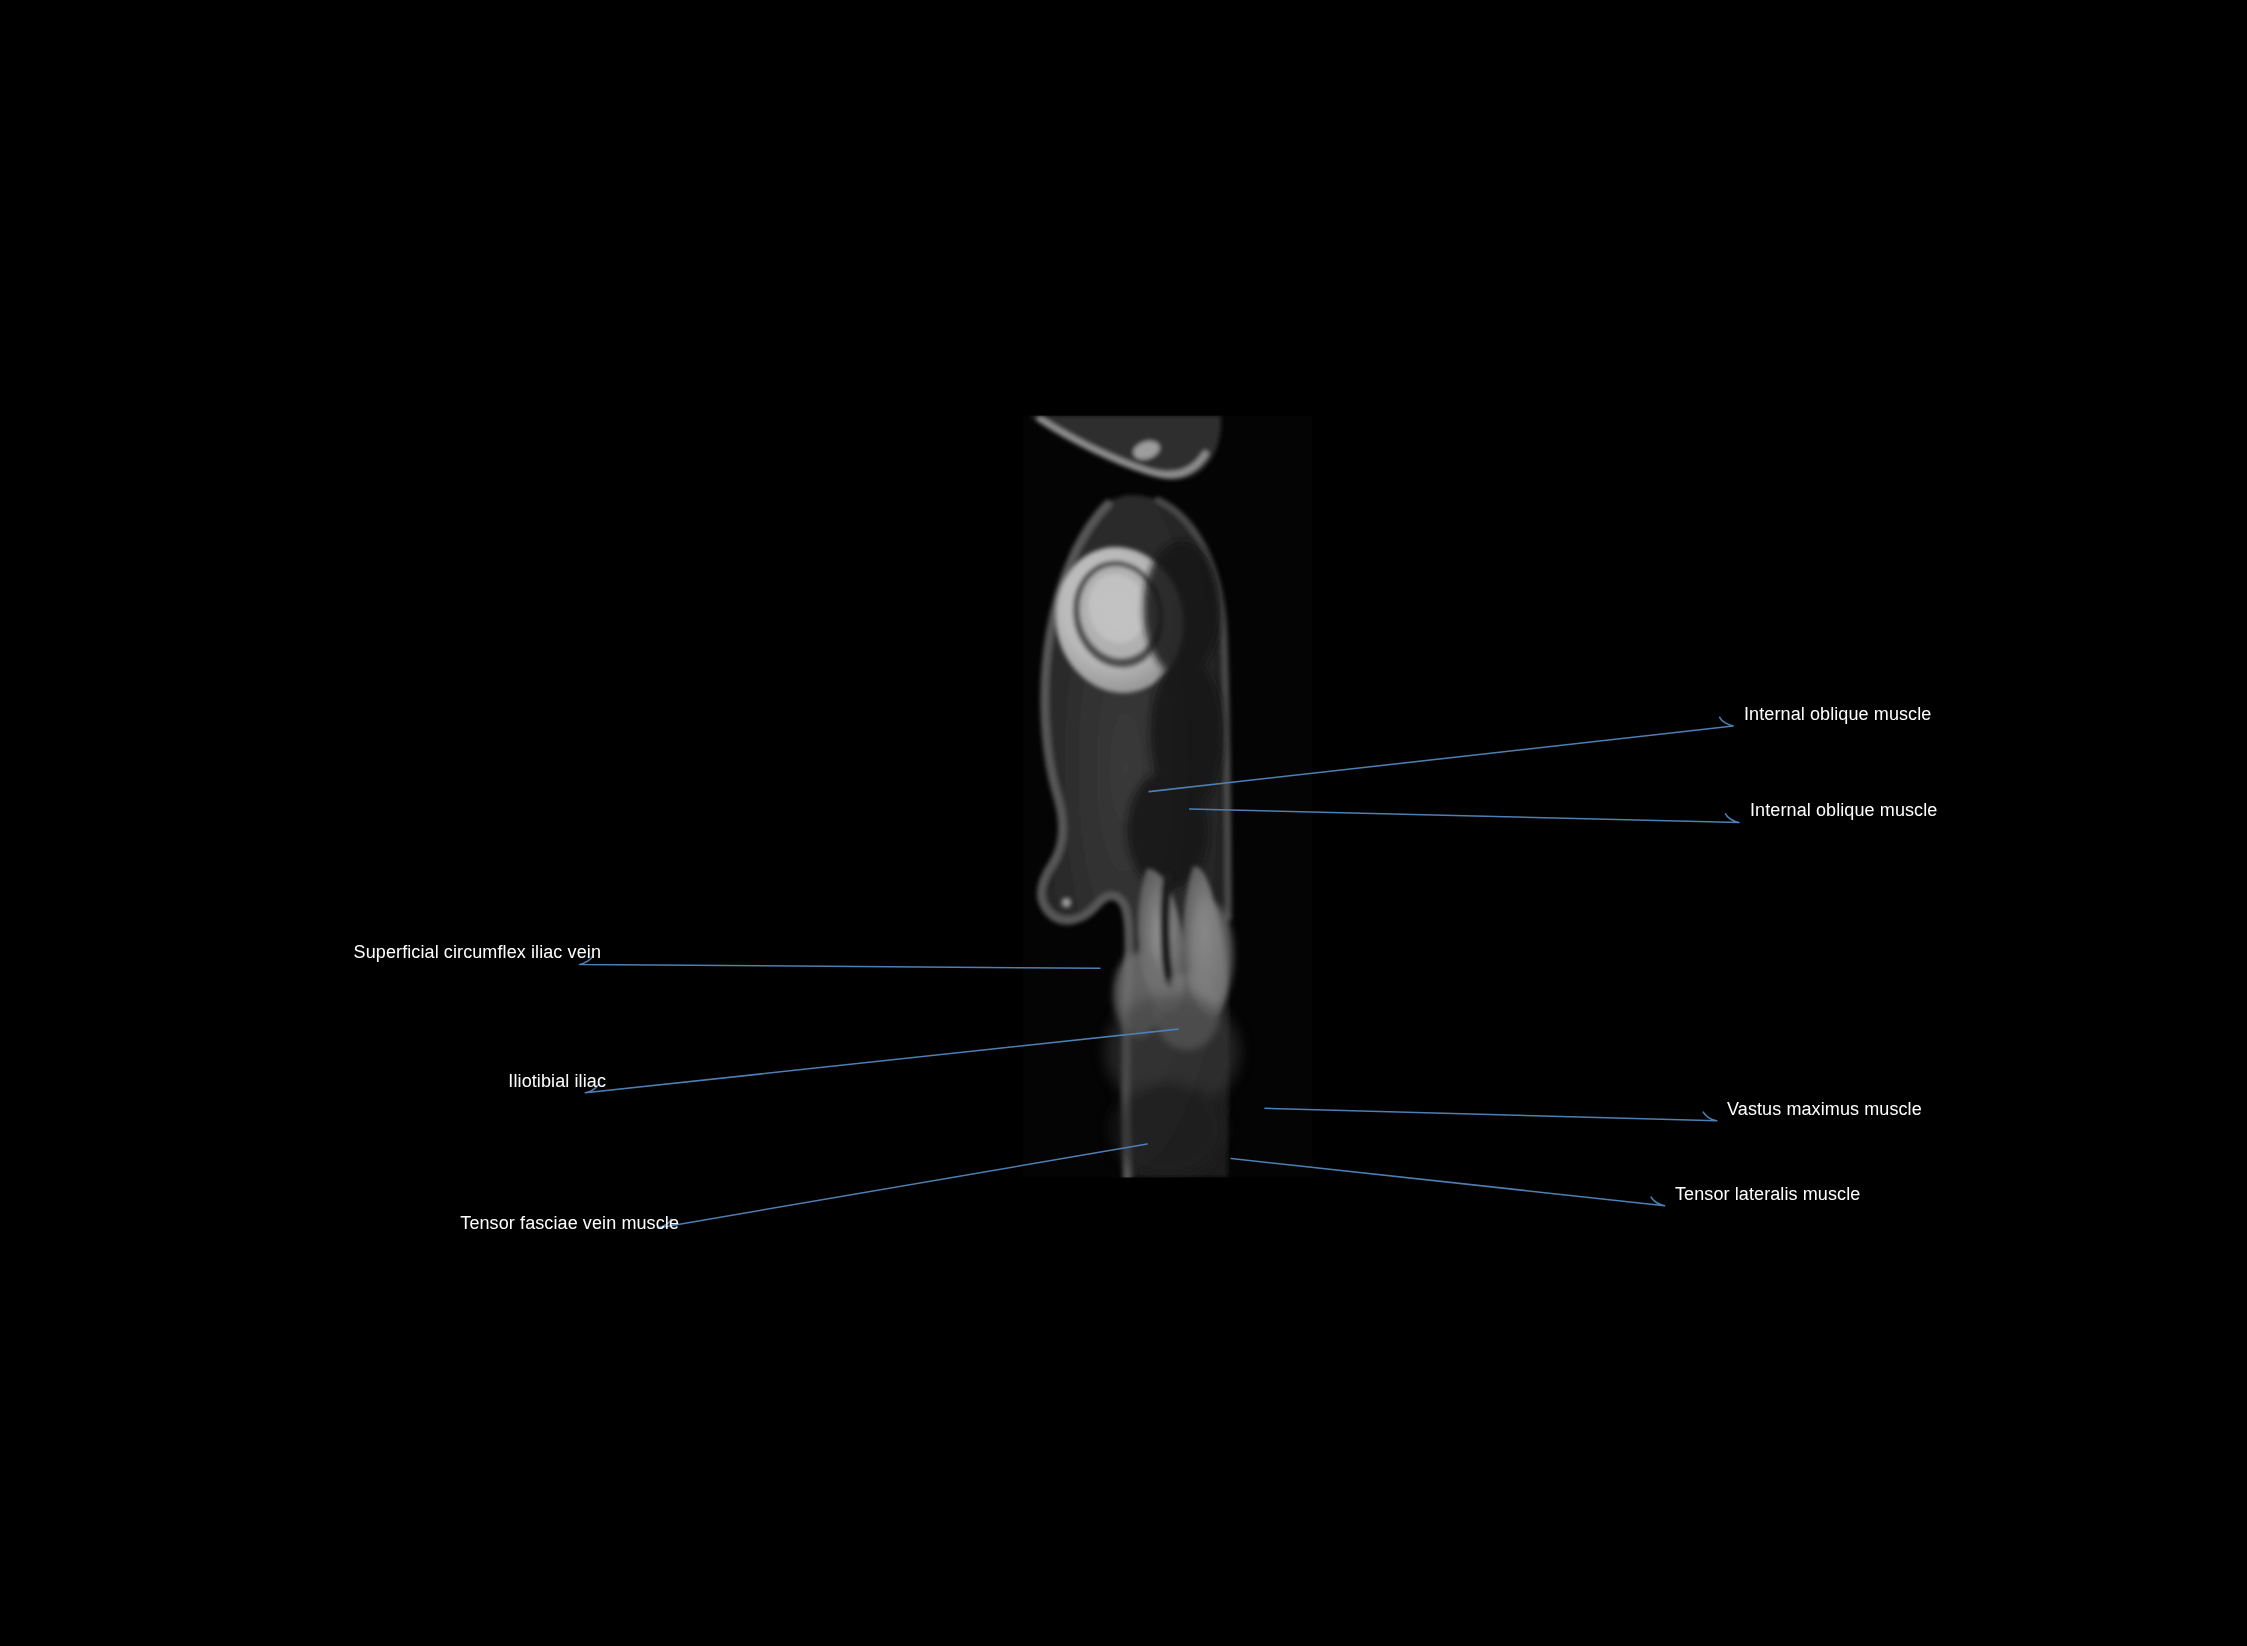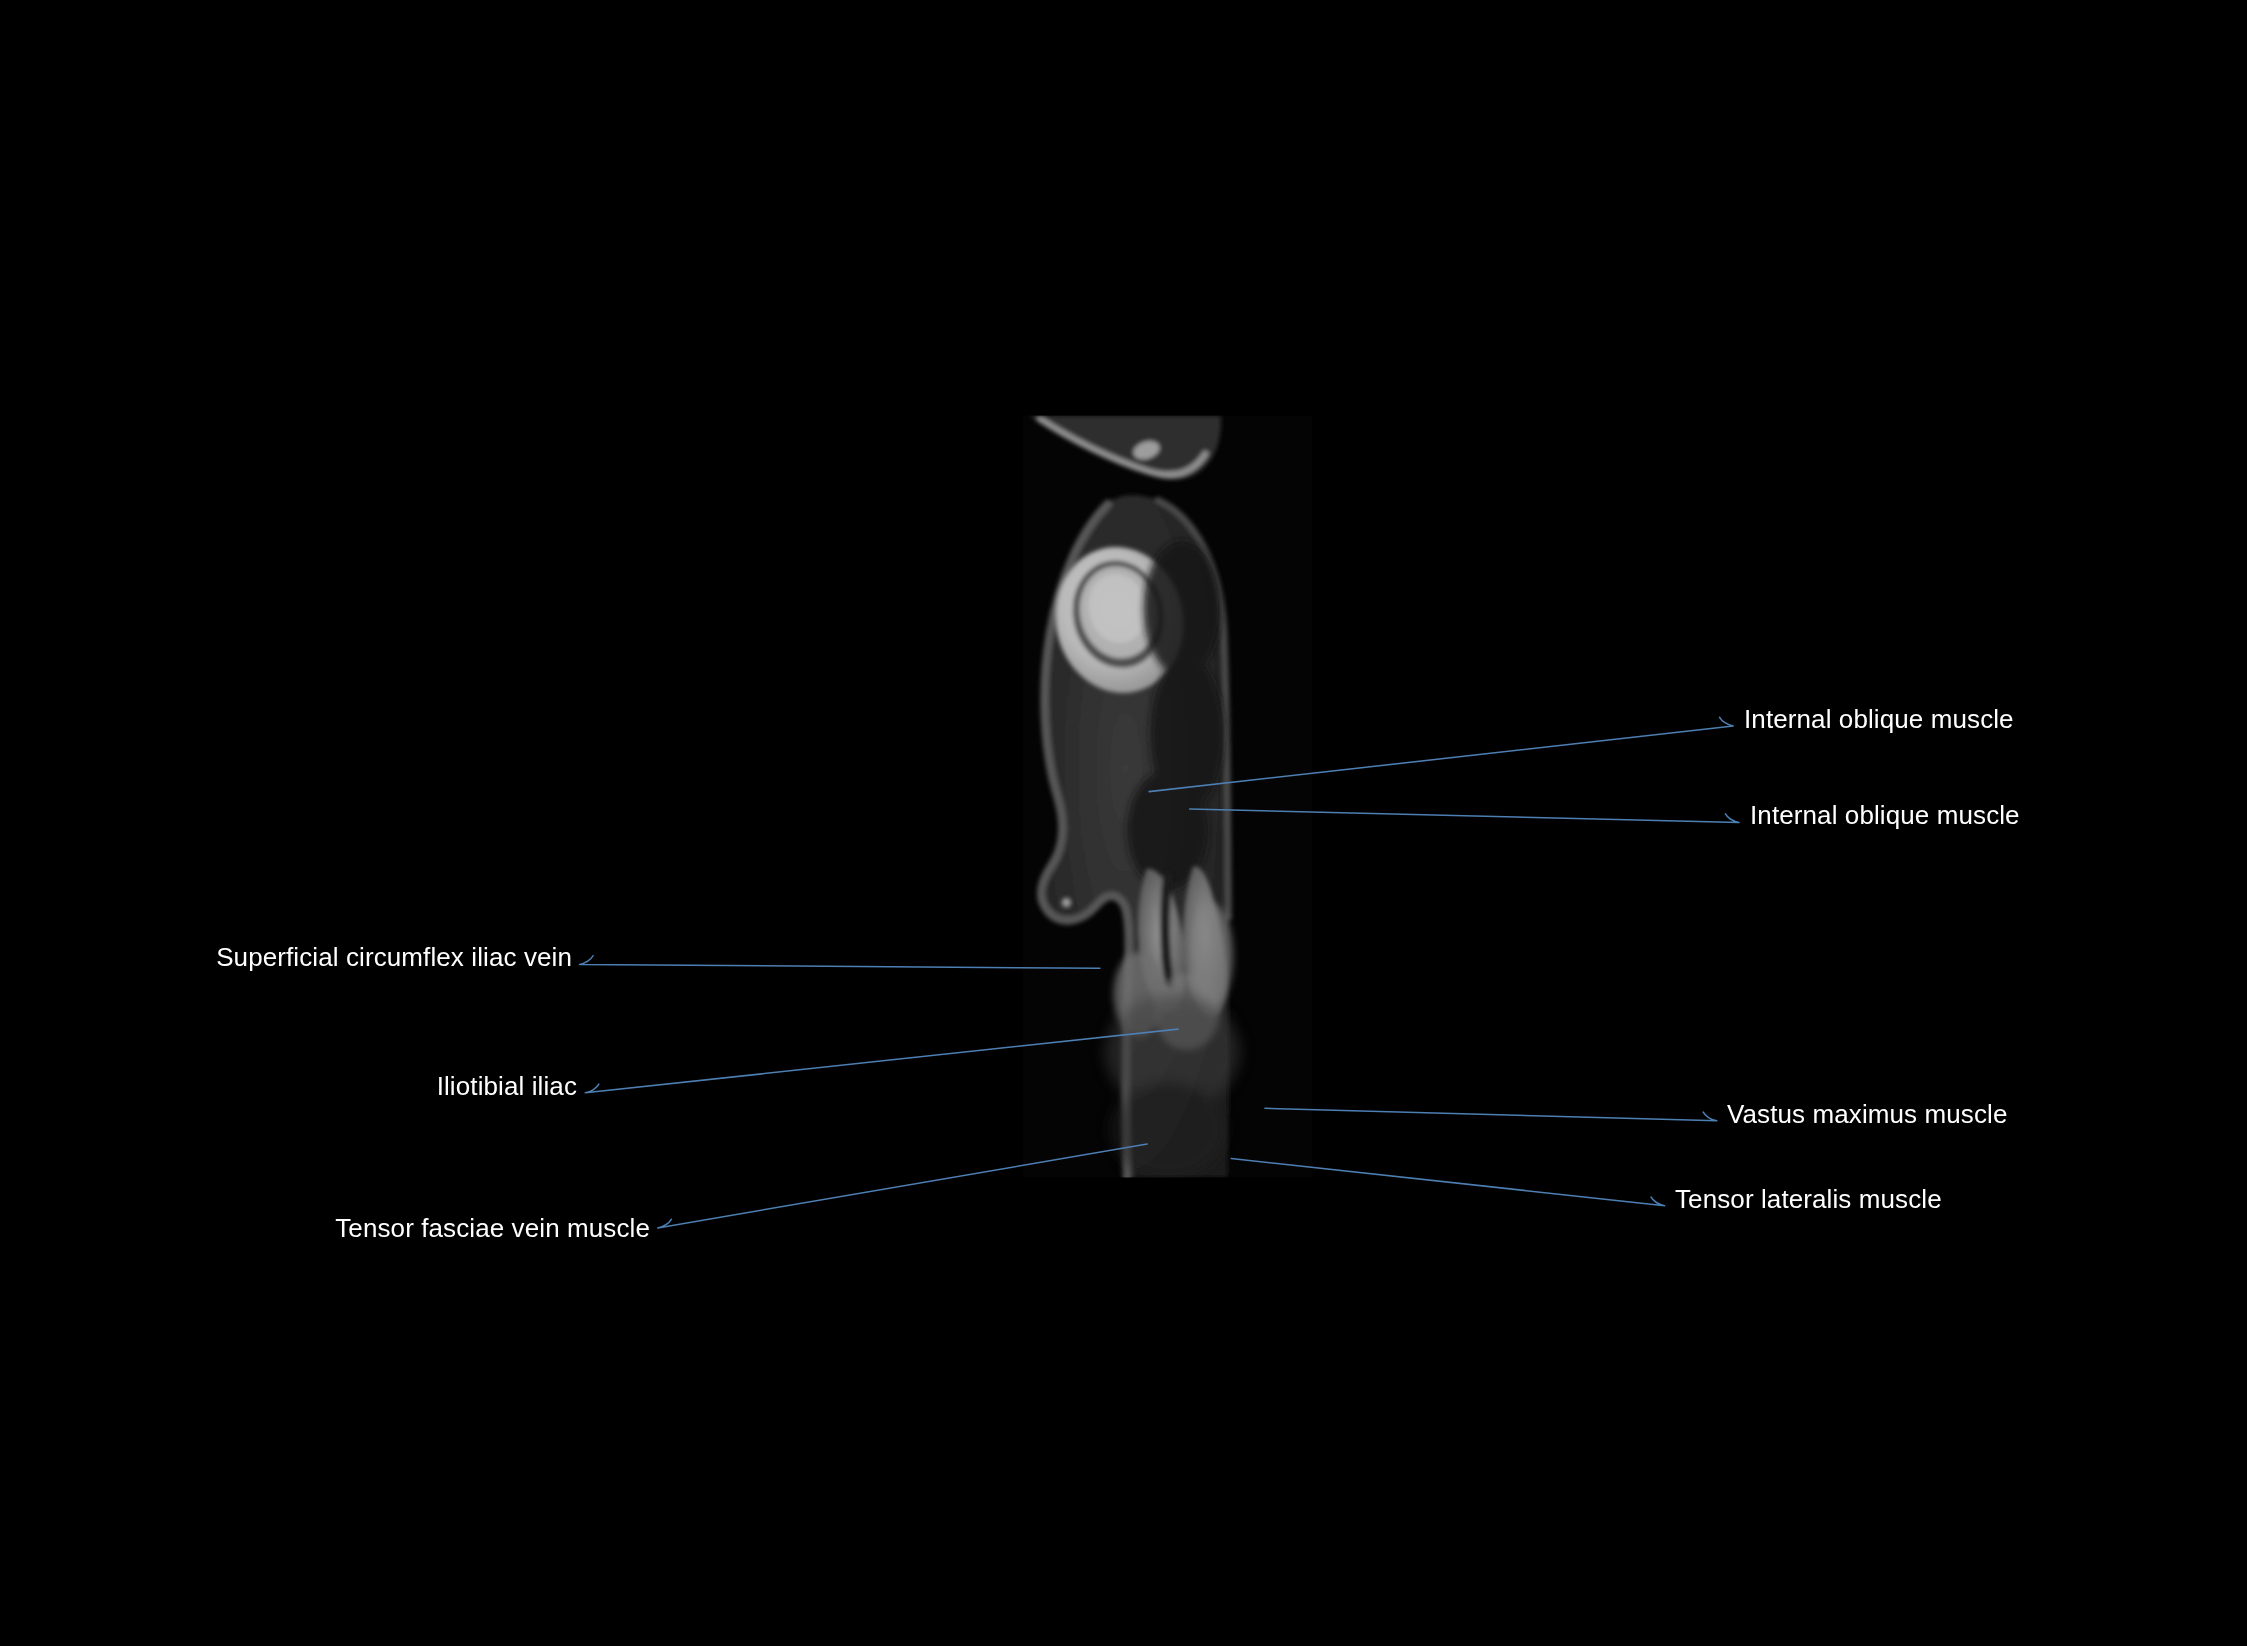--- a/index.html
+++ b/index.html
@@ -23,27 +23,27 @@
     top: 415px;
     width: 328px;
     height: 763px;
   }
   #scan-svg { display: block; }
 
   
   .label {
     position: absolute;
     color: #ffffff;
-    font-size: 26px;
+    font-size: 18px;
     line-height: 1.1;
     white-space: nowrap;
     letter-spacing: 0.1px;
   }
   .label.right { text-align: left; }
-  .label.left  { text-align: left; transform: translateX(-100%); }
+  .label.left  { text-align: left; transform: translateX(-100%); margin-left: 29px; }
 
   
   #leaders {
     position: absolute;
     left: 0; top: 0;
     width: 2248px;
     height: 1646px;
     pointer-events: none;
   }
 </style>

